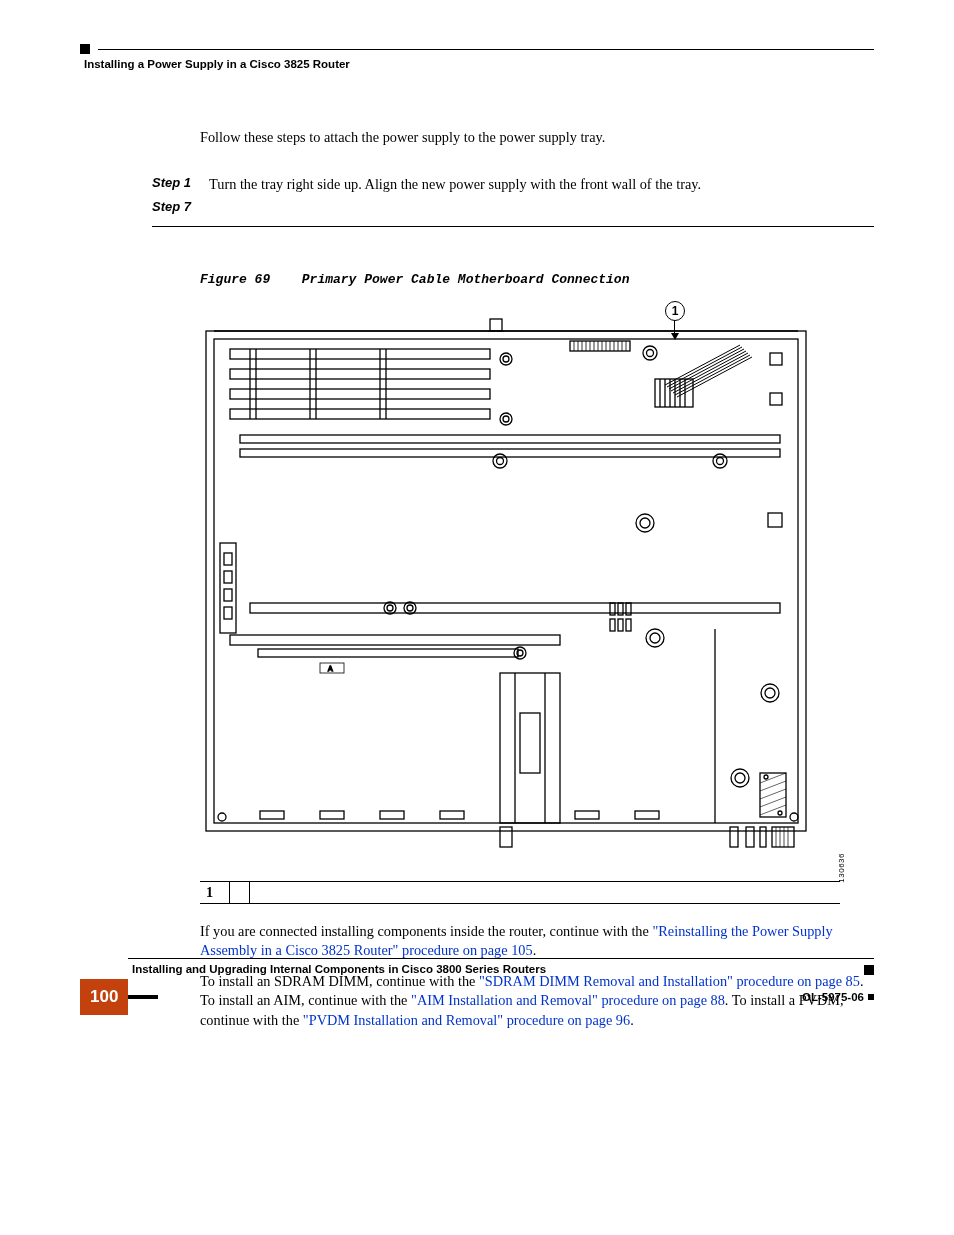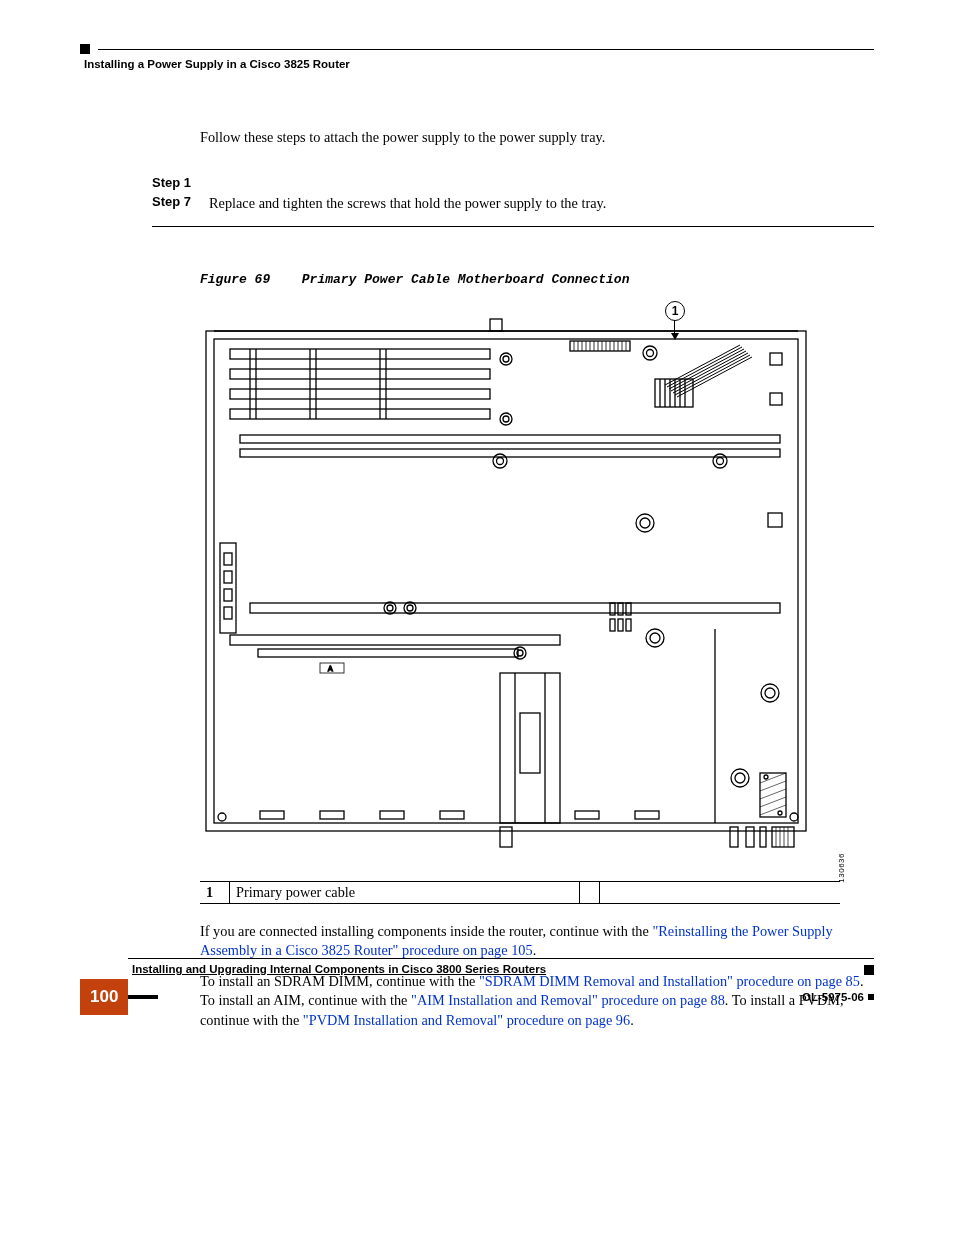--- a/index.html
+++ b/index.html
@@ -54,20 +54,21 @@
   .step-row {
     display: flex;
     gap: 18px;
     margin-bottom: 4px;
   }
   .step-label {
     font-family: Arial, Helvetica, sans-serif;
     font-weight: bold;
     font-size: 13px;
     white-space: nowrap;
+    font-style: italic;
   }
   .step-text {
     line-height: 1.35;
   }
   .step-rule {
     border: 0;
     border-top: 1.5px solid #000;
     margin: 12px 0 26px -48px;
   }
   .link { color: #0033cc; }
@@ -152,21 +153,20 @@
     right: 80px;
   }
   .footer-rule {
     border:0;
     border-top: 1.5px solid #000;
     margin: 0 0 4px 48px;
   }
   .footer-line {
     display:flex;
     align-items:flex-end;
-    text-decoration:underline;
   }
   .footer-title {
     font-family: Arial, Helvetica, sans-serif;
     font-weight: bold;
     font-size: 11.5px;
     margin-left: 52px;
   }
   .footer-bar-end-right {
     width: 10px;
     height: 10px;
@@ -211,24 +211,24 @@
   </div>
   <div class="header-title">Installing a Power Supply in a Cisco 3825 Router</div>
 
   <div class="content">
 
     <p class="para">Follow these steps to attach the power supply to the power supply tray.</p>
 
     <div class="steps">
       <div class="step-row">
         <span class="step-label">Step 1</span>
+        <span class="step-text">Turn the tray right side up. Align the new power supply with the front wall of the tray.</span>
       </div>
       <div class="step-row">
         <span class="step-label">Step 7</span>
-        <span class="step-text">Replace and tighten the screws that hold the power supply to the tray.</span>
       </div>
     </div>
 
     <hr class="step-rule">
 
 
     <div class="fig-caption">
       <span class="fig-num">Figure 69</span>
       <span>Primary Power Cable Motherboard Connection</span>
     </div>
@@ -386,21 +386,20 @@
           <circle cx="22" cy="504" r="4"></circle>
             <circle cx="594" cy="504" r="4"></circle>
         </g>
       </svg>
       <div class="fig-id">130636</div>
     </div>
 
     <div class="key-table">
       <div class="key-row">
         <div class="key-cell num">1</div>
-        <div class="key-cell txt">Primary power cable</div>
         <div class="key-cell sp1"></div>
         <div class="key-cell sp2"></div>
       </div>
     </div>
 
     <p class="para" style="margin-top:18px; margin-bottom:12px;">
       <span>If you are connected installing components inside the router, continue with the </span><span class="link">"Reinstalling the Power Supply Assembly in a Cisco 3825 Router" procedure on page 105</span><span>.</span>
     </p>
 
     <p class="para" style="margin-bottom:12px;">

